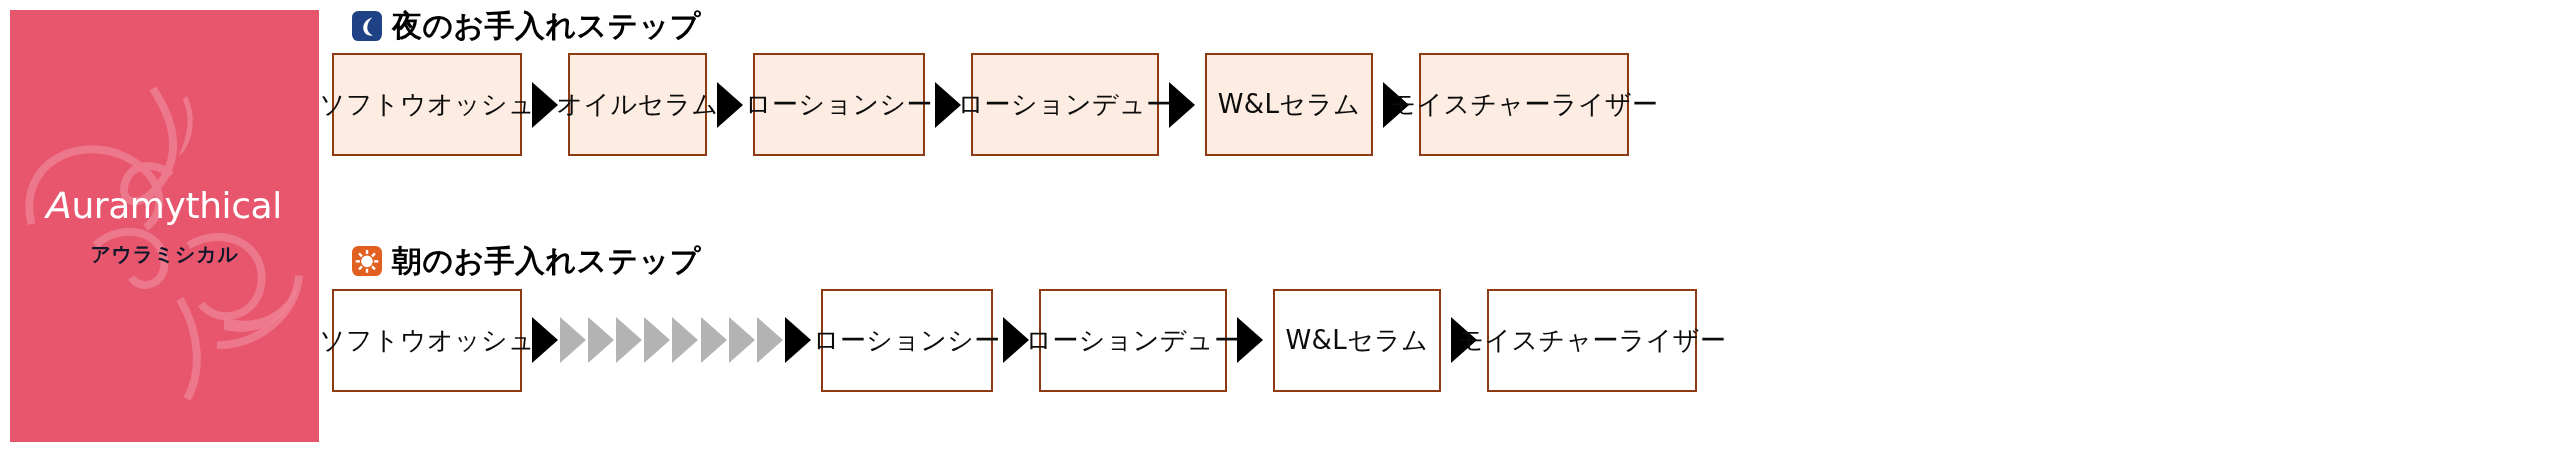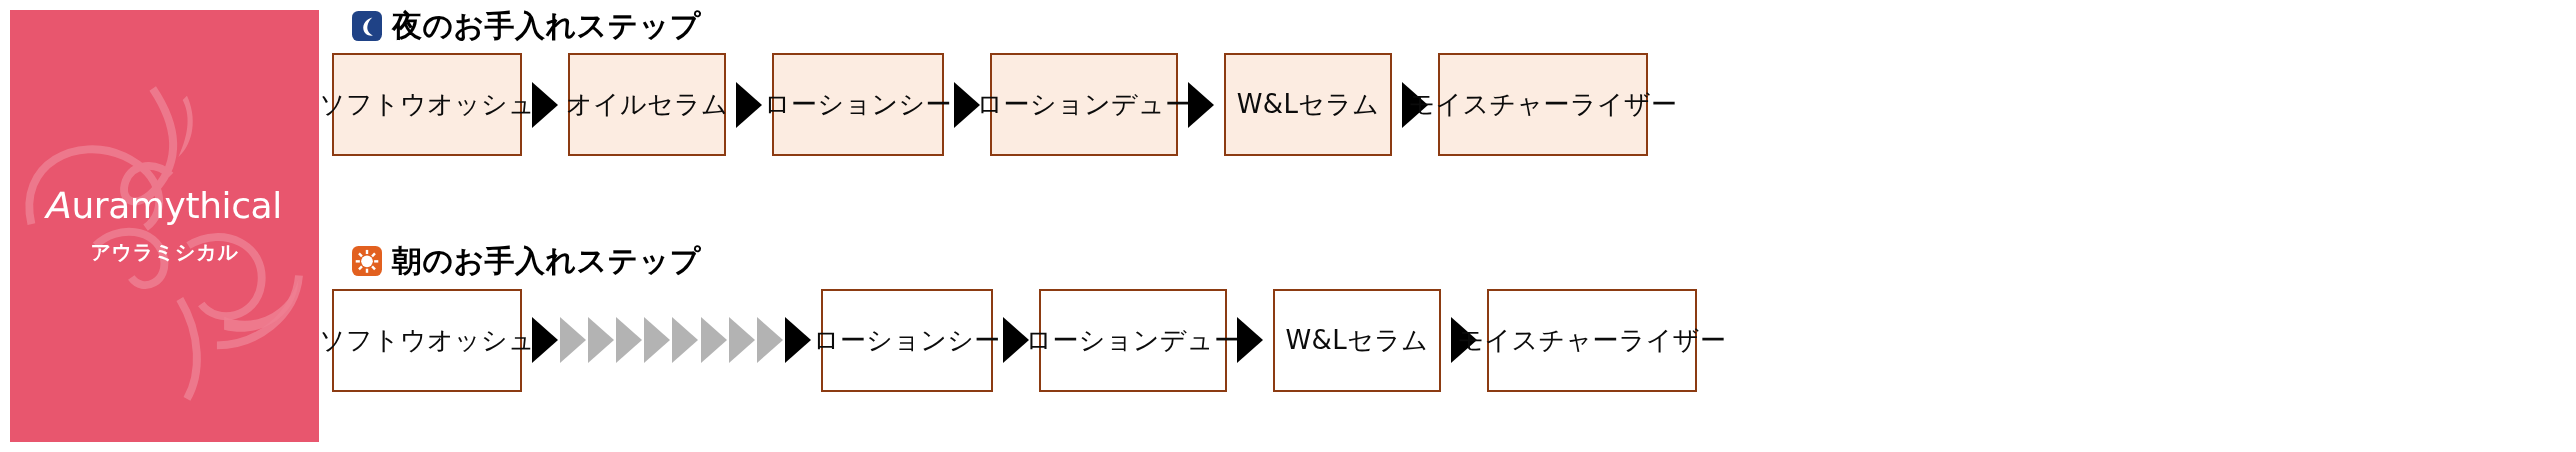--- a/index.html
+++ b/index.html
@@ -32,28 +32,28 @@
     line-height:1;
     white-space:nowrap;
     font-family:"DejaVu Sans","Liberation Sans",sans-serif;
   }
   #brand-wordmark .lead{
     display:inline-block;
     transform:skewX(-12deg) scaleX(1.05);
     font-weight:400;
   }
   #brand-subwordmark{
-    color:#ffffff;
+    color:#0f172a;
     font-size:20px;
     font-weight:700;
     letter-spacing:0.7px;
     line-height:1;
     margin-top:17px;
     white-space:nowrap;
-    font-family:Liberation Mono, monospace;
+    font-family:Liberation Serif, serif;
   }
 
   
   .section{position:absolute;left:332px;}
   #night-section{top:5.7px;}
   #morning-section{top:241px;}
 
   .section-header{
     display:flex;align-items:center;gap:10px;height:40px;margin-left:20px;
   }
@@ -129,21 +129,21 @@
       </svg>
     </div>
     <div class="section-title">夜のお手入れステップ</div>
   </div>
 
   <div id="night-row" class="step-row">
     <div class="step-box" style="width:190px">ソフトウオッシュ</div>
     <div class="gap"></div>
     <div class="arrow"></div>
     <div class="gap"></div>
-    <div class="step-box" style="width:158px">オイルセラム</div>
+    <div class="step-box" style="width:139px">オイルセラム</div>
     <div class="gap"></div>
     <div class="arrow"></div>
     <div class="gap"></div>
     <div class="step-box" style="width:172px">ローションシー</div>
     <div class="gap"></div>
     <div class="arrow"></div>
     <div class="gap"></div>
     <div class="step-box" style="width:188px">ローションデュー</div>
     <div class="gap"></div>
     <div class="arrow"></div>

